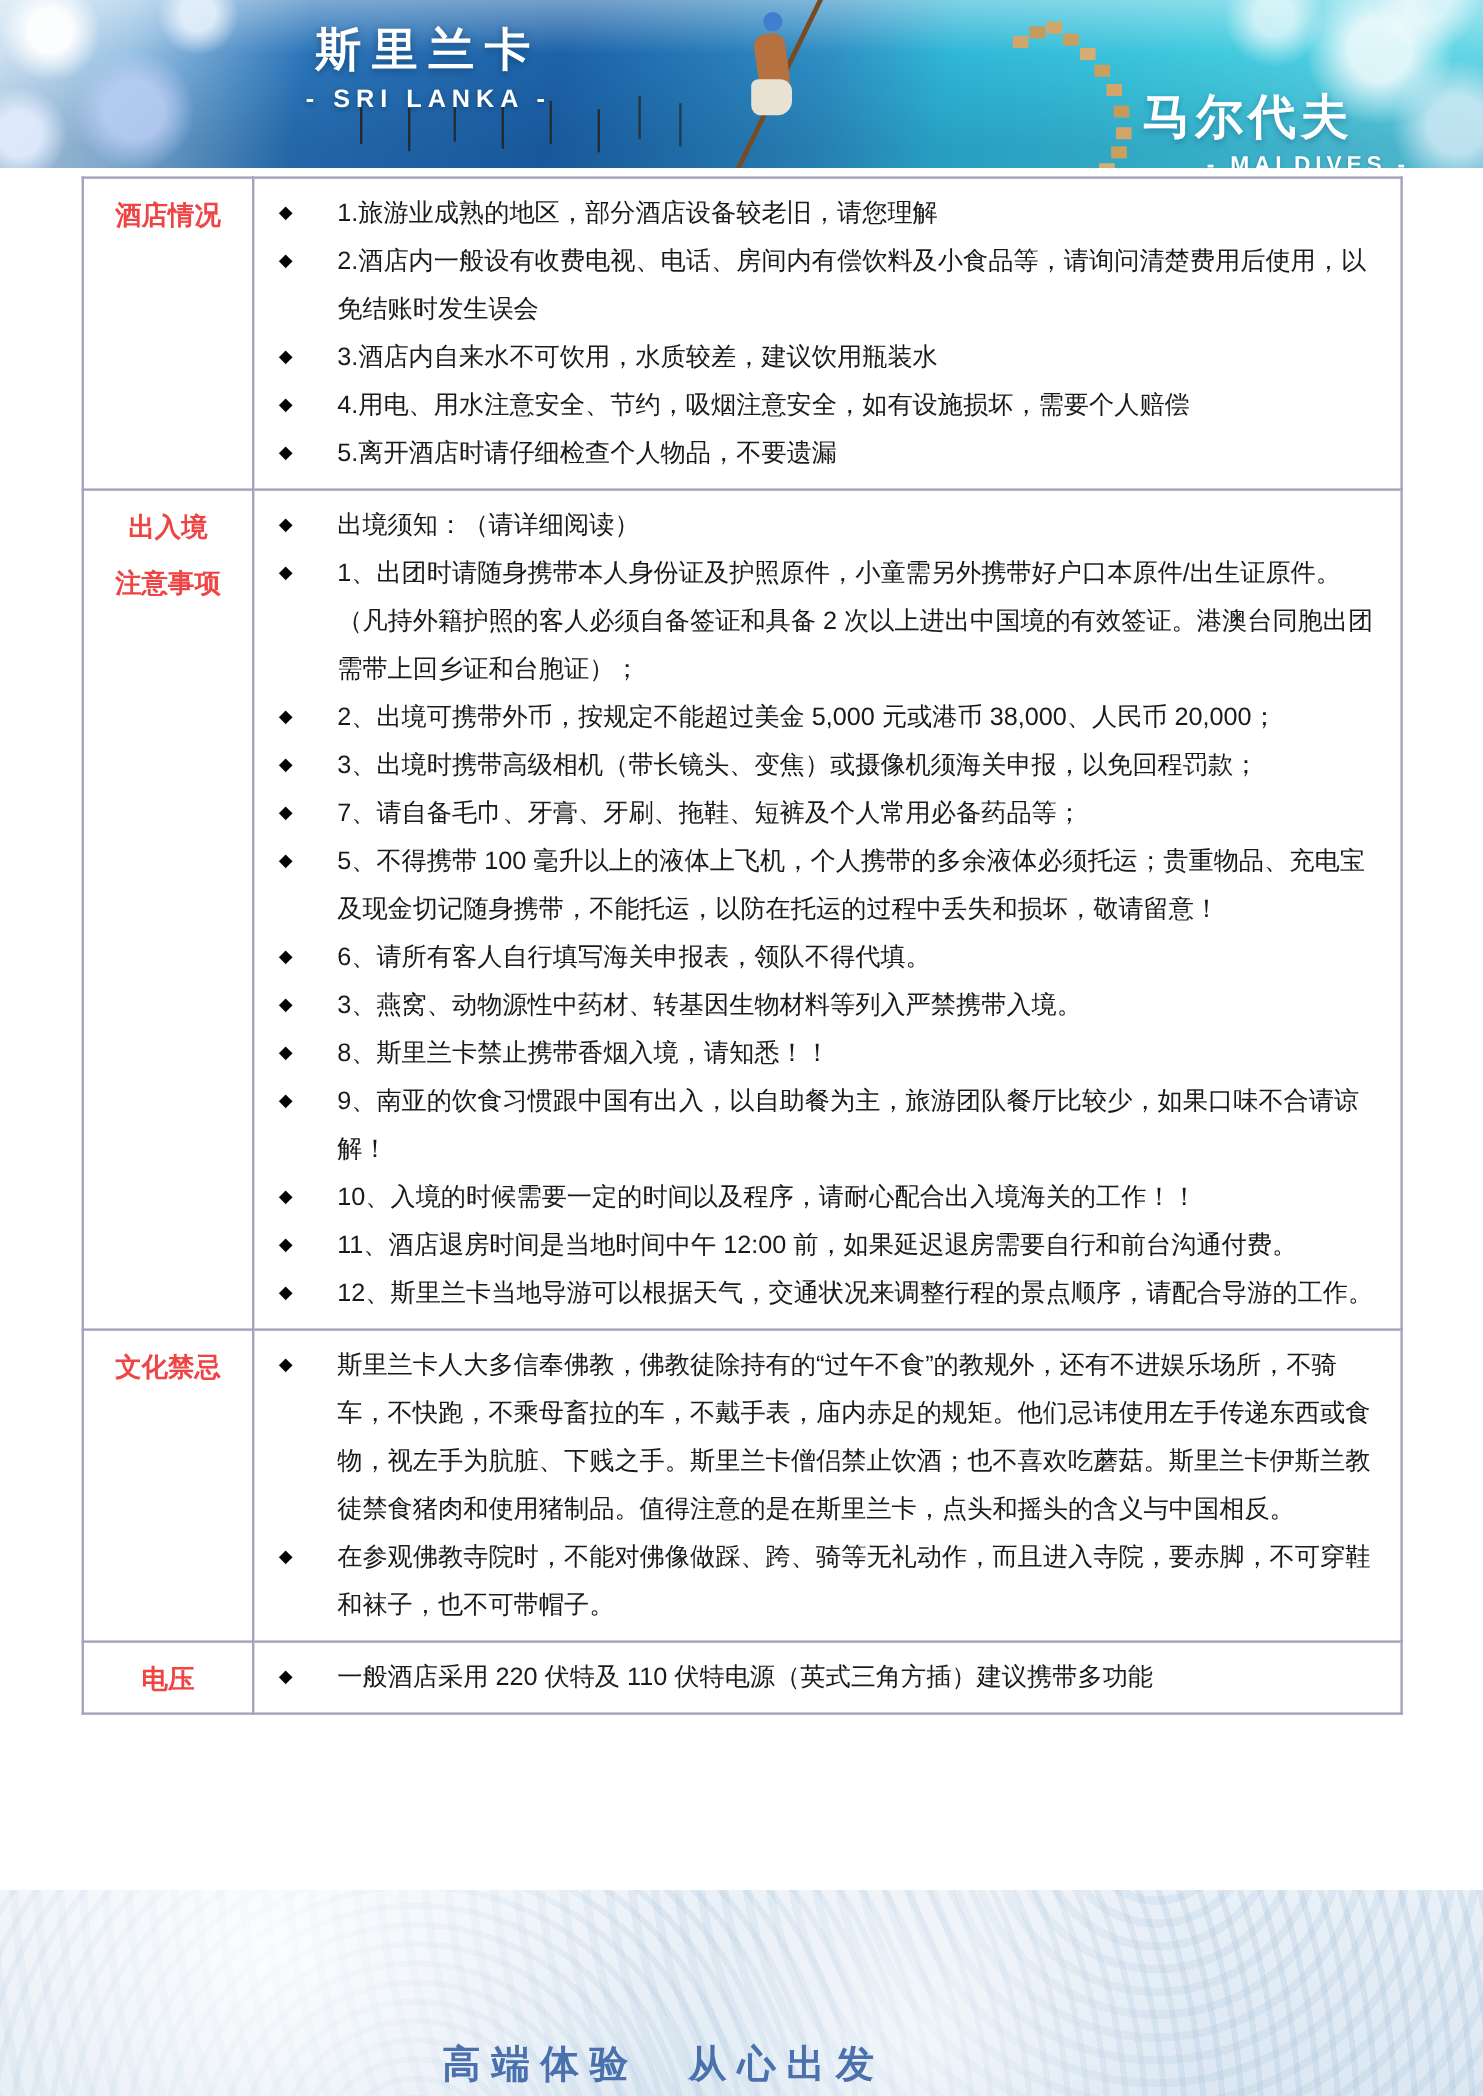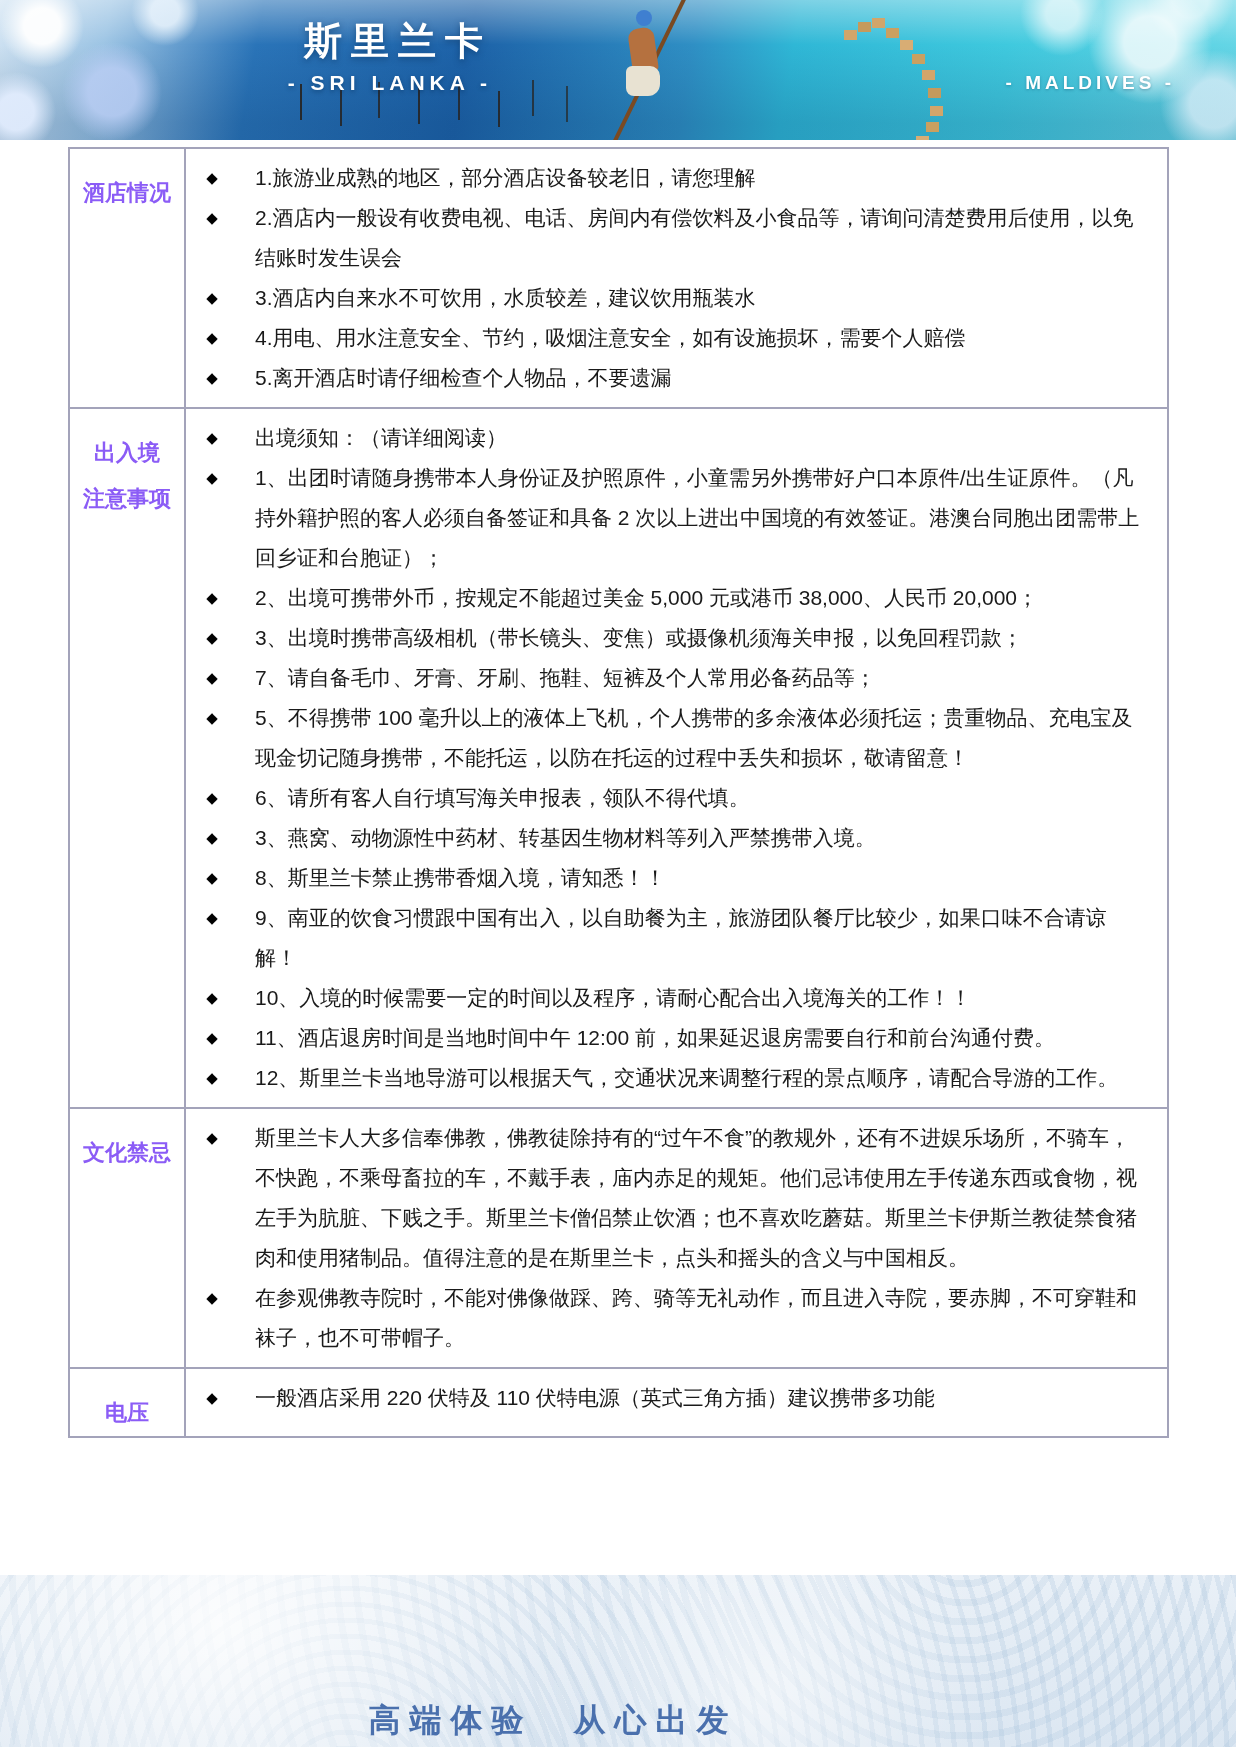--- a/index.html
+++ b/index.html
@@ -25,32 +25,32 @@
                158px 0 0 0 rgba(40,26,14,.7), 198px 7px 0 0 rgba(40,26,14,.75), 232px -4px 0 0 rgba(40,26,14,.65),
                266px 2px 0 0 rgba(40,26,14,.6); }
   .pole { position:absolute; left:648px; top:-16px; width:4px; height:170px; background:#7a4a22; transform:rotate(26deg); }
   .fisher-body { position:absolute; left:630px; top:28px; width:26px; height:44px; background:#b5713f; border-radius:10px 10px 4px 4px; transform:rotate(-8deg); }
   .fisher-head { position:absolute; left:636px; top:10px; width:16px; height:16px; background:#3f7fd0; border-radius:50%; }
   .fisher-sarong { position:absolute; left:626px; top:66px; width:34px; height:30px; background:#e8e2d2; border-radius:6px 10px 12px 8px; }
   .bungalows { position:absolute; left:872px; top:18px; width:13px; height:10px; background:#d2a56a; box-shadow:
       14px 10px 0 0 #caa060, 28px 22px 0 0 #d8ad74, 40px 36px 0 0 #caa060, 50px 52px 0 0 #d2a56a,
       56px 70px 0 0 #c59a5c, 58px 88px 0 0 #d2a56a, 54px 104px 0 0 #caa060, 44px 118px 0 0 #d8ad74,
       -14px 4px 0 0 #c59a5c, -28px 12px 0 0 #d2a56a; }
-  .banner-title-left { position:absolute; left:222px; top:16px; width:270px; text-align:right; color:#fff; }
+  .banner-title-left { position:absolute; left:222px; top:16px; width:270px; text-align:center; color:#fff; }
   .banner-title-left .cn { font-size:38px; font-weight:bold; letter-spacing:9px; text-shadow:0 2px 6px rgba(0,40,80,.5); }
   .banner-title-left .en { margin-top:4px; font-size:21px; font-weight:bold; letter-spacing:5px; text-shadow:0 2px 4px rgba(0,40,80,.45); }
   .banner-title-right { position:absolute; left:905px; top:70px; width:270px; text-align:center; color:#fff; }
   .banner-title-right .cn { font-family:"DejaVu Serif", serif; font-size:40px; font-weight:bold; letter-spacing:4px; text-shadow:0 2px 5px rgba(0,60,90,.35); }
   .banner-title-right .en { margin-top:2px; font-size:19px; font-weight:bold; letter-spacing:4px; text-shadow:0 1px 3px rgba(0,60,90,.35);text-align:right; }
 
   
   .info-table { margin:7px 67px 0 68px; width:1101px; border-collapse:collapse; table-layout:fixed; }
   .info-table th, .info-table td { border:2px solid var(--border-color,#a3a3ba); }
-  .label-cell { width:116px; vertical-align:top; padding-top:21px; text-align:center;
-    font-size:22px; font-weight:bold; color:#8b5cf6; line-height:46px; white-space:pre-line; }
+  .label-cell { width:142px; vertical-align:top; padding-top:8px; text-align:center;
+    font-size:22px; font-weight:bold; color:#ef4444; line-height:46px; white-space:pre-line; }
   .content-cell { vertical-align:top; padding:9px 12px 9px 0; }
   .item { display:flex; align-items:flex-start; }
   .bullet { flex:0 0 52px; text-align:center; font-size:15px; line-height:40px; color:#000; }
   .item-text { flex:1; font-size:21px; line-height:40px; color:#1a1a1a; padding-right:8px;margin-left:17px; }
 
   
   .footer { position:absolute; left:0; right:0; bottom:0; height:172px;
     background:
       radial-gradient(circle at 18% 28%, rgba(255,255,255,.85), rgba(255,255,255,0) 38%),
       radial-gradient(circle at 62% 70%, rgba(255,255,255,.6), rgba(255,255,255,0) 30%),
@@ -73,20 +73,21 @@
     <div class="fisher-head"></div>
     <div class="fisher-body"></div>
     <div class="fisher-sarong"></div>
     <div class="bungalows"></div>
     <div class="banner-flowers"></div>
     <div class="banner-title-left">
       <div class="cn">斯里兰卡</div>
       <div class="en">- SRI LANKA -</div>
     </div>
     <div class="banner-title-right">
+      <div class="cn">马尔代夫</div>
       <div class="en">- MALDIVES -</div>
     </div>
   </header>
 
   <table class="info-table">
     <tbody>
   <tr class="info-row">
     <th class="label-cell">酒店情况</th>
     <td class="content-cell">
   <div class="item">

